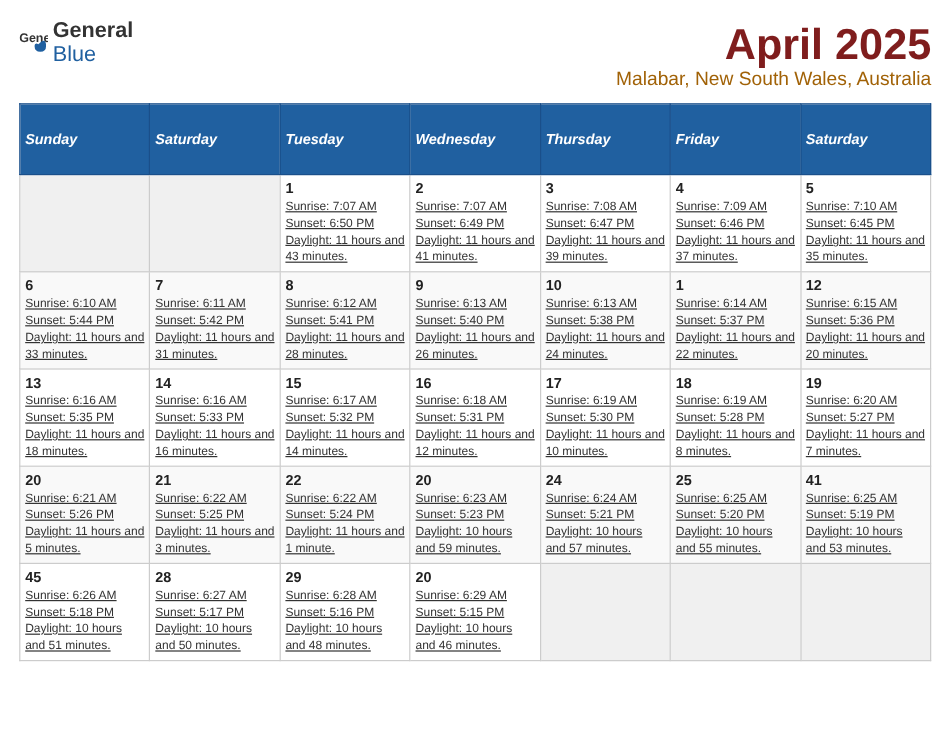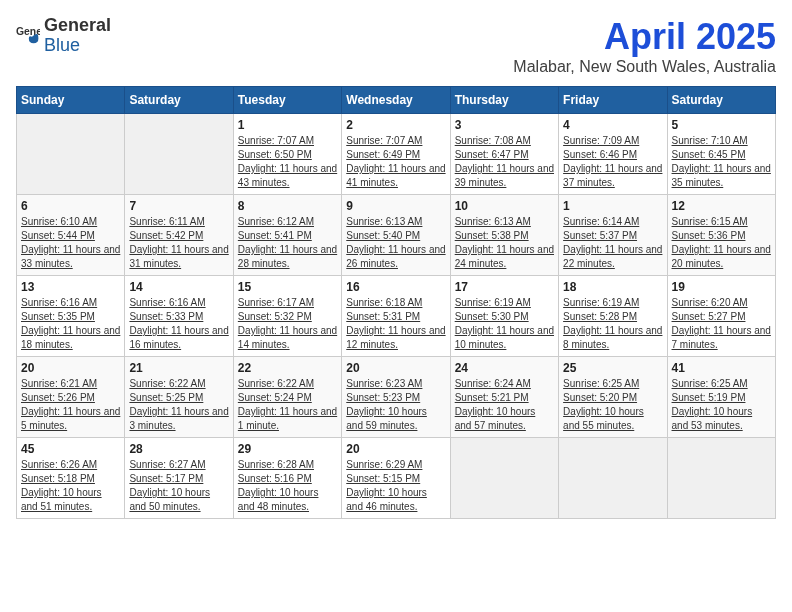--- a/index.html
+++ b/index.html
@@ -24,39 +24,40 @@
     .logo-icon {
       width: 24px;
       height: 24px;
     }
     .title-area {
       text-align: right;
     }
     .main-title {
       font-size: 36px;
       font-weight: bold;
-      color: #1d4ed8;
+      color: #7f1d1d;
     }
     .subtitle {
       font-size: 16px;
-      color: #404040;
+      color: #a16207;
     }
     table {
       width: 100%;
       border-collapse: collapse;
       font-size: 11px;
     }
     thead tr th {
       background-color: #2060a0;
       color: #fff;
-      padding: 6px 4px;
+      padding: 22px 4px;
       text-align: left;
       font-size: 12px;
       font-weight: bold;
       border: 1px solid #1a4f8a;
+      font-style: italic;
     }
     tbody tr td {
       border: 1px solid #ccc;
       padding: 4px;
       vertical-align: top;
       min-height: 80px;
       width: calc(100% / 7);
     }
     tbody tr {
       background: #fff;

